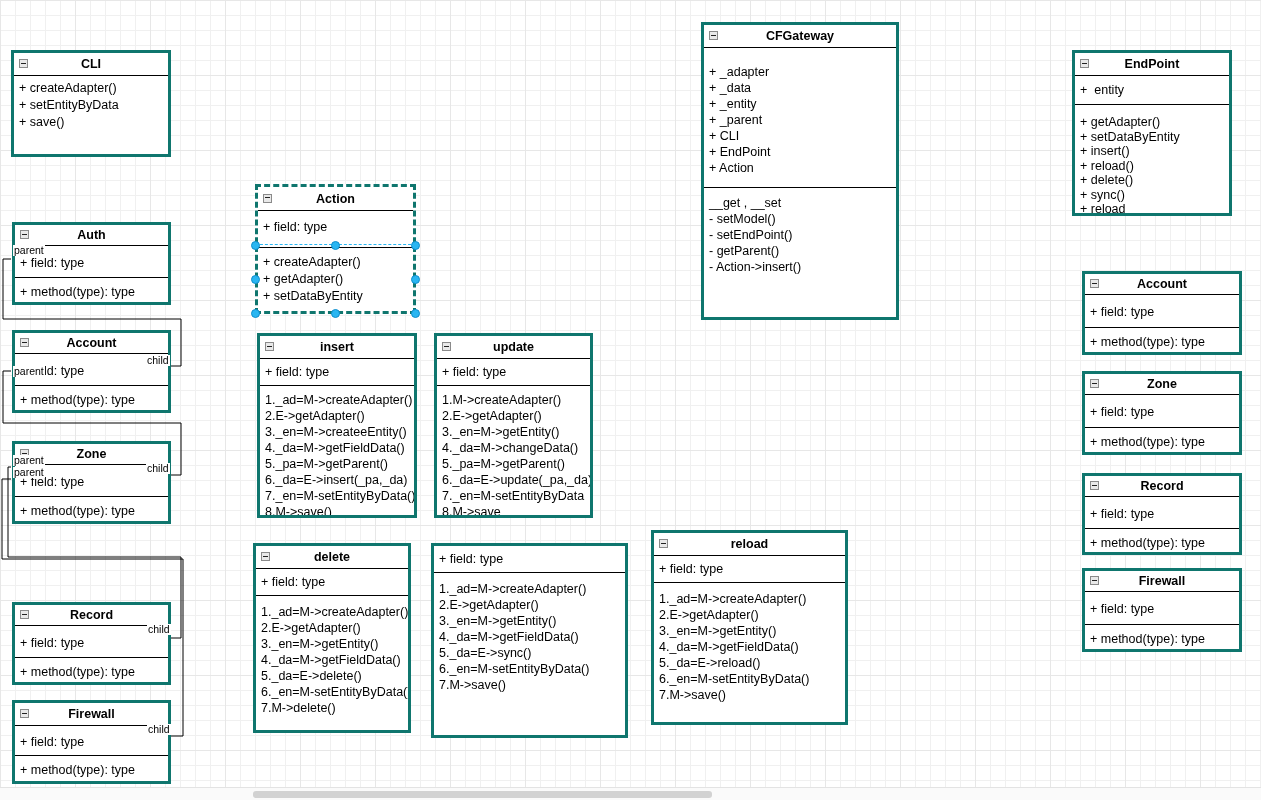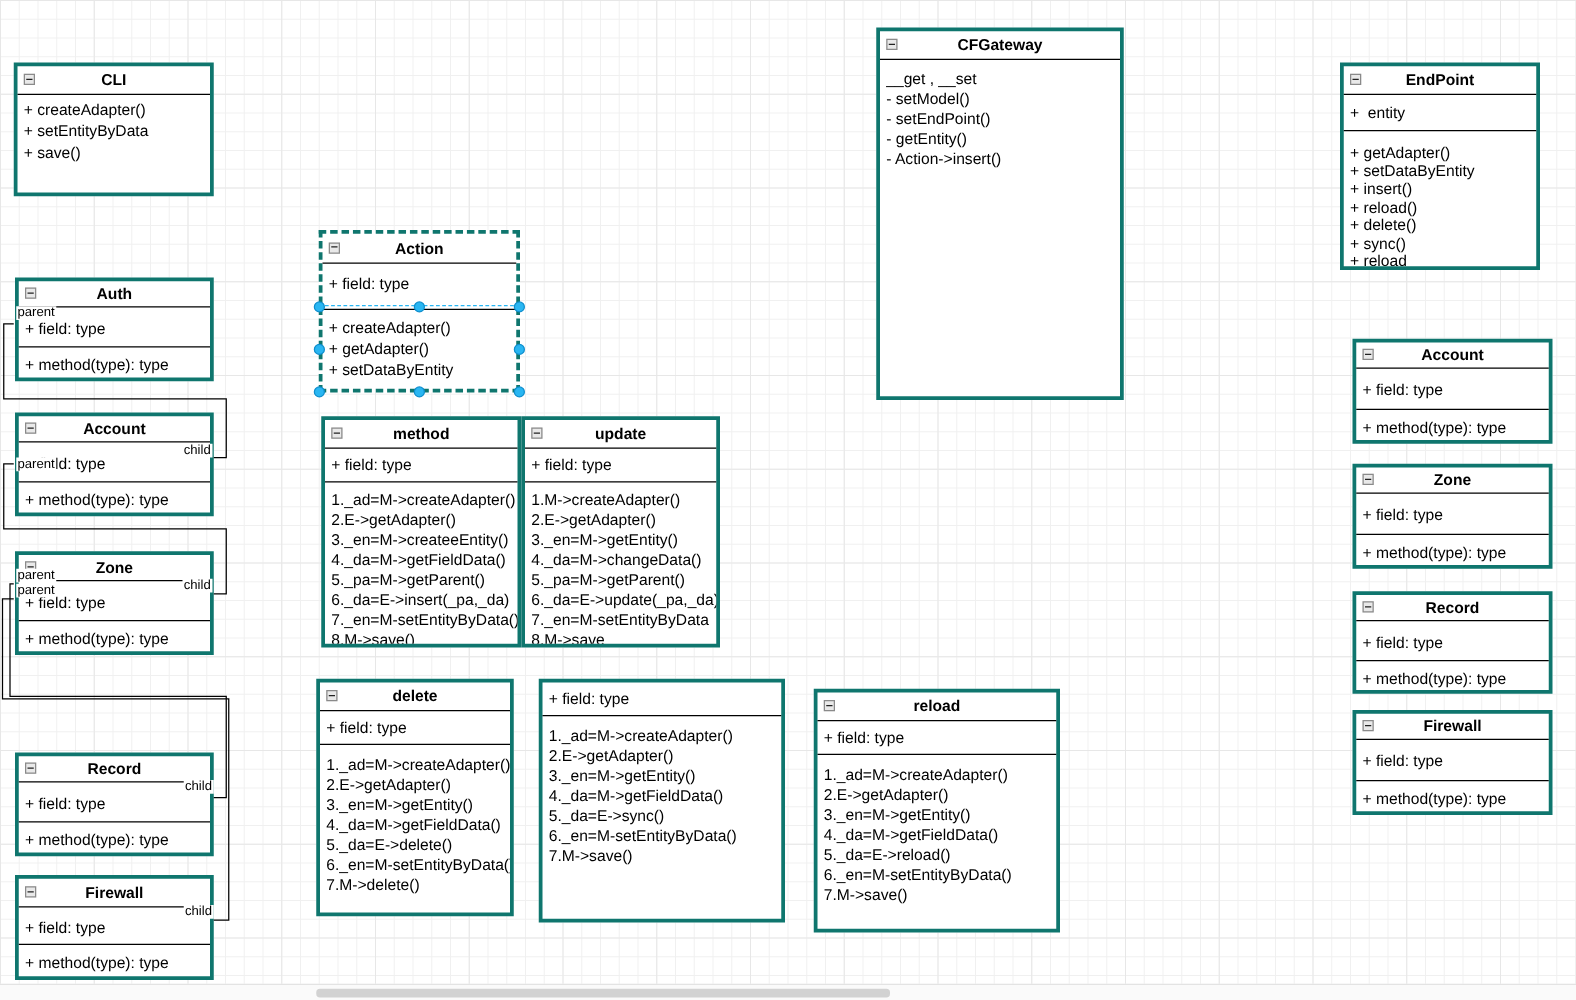--- a/index.html
+++ b/index.html
@@ -152,38 +152,38 @@
   <div class="sect methods" style="padding-top:6px;line-height:17px">
       <div>+ createAdapter()</div>
       <div>+ getAdapter()</div>
       <div>+ setDataByEntity</div>
     </div>
 </div>
 
 <div class="uml" style="left:257px;top:333px;width:160px;height:185px">
   <div class="title" style="height:23px">
     <span class="collapse"></span>
-    <span>method</span>
+    <span>insert</span>
   </div>
   <div class="sect attrs" style="height:27px;padding-top:5px">
       <div>+ field: type</div>
     </div>
   <div class="sect methods" style="padding-top:6px">
       <div>1._ad=M-&gt;createAdapter()</div>
       <div>2.E-&gt;getAdapter()</div>
       <div>3._en=M-&gt;createeEntity()</div>
       <div>4._da=M-&gt;getFieldData()</div>
       <div>5._pa=M-&gt;getParent()</div>
       <div>6._da=E-&gt;insert(_pa,_da)</div>
       <div>7._en=M-setEntityByData()</div>
       <div>8.M-&gt;save()</div>
     </div>
 </div>
 
-<div class="uml" style="left:417px;top:333px;width:159px;height:185px">
+<div class="uml" style="left:434px;top:333px;width:159px;height:185px">
   <div class="title" style="height:23px">
     <span class="collapse"></span>
     <span>update</span>
   </div>
   <div class="sect attrs" style="height:27px;padding-top:5px">
       <div>+ field: type</div>
     </div>
   <div class="sect methods" style="padding-top:6px">
       <div>1.M-&gt;createAdapter()</div>
       <div>2.E-&gt;getAdapter()</div>
@@ -223,21 +223,21 @@
       <div>1._ad=M-&gt;createAdapter()</div>
       <div>2.E-&gt;getAdapter()</div>
       <div>3._en=M-&gt;getEntity()</div>
       <div>4._da=M-&gt;getFieldData()</div>
       <div>5._da=E-&gt;sync()</div>
       <div>6._en=M-setEntityByData()</div>
       <div>7.M-&gt;save()</div>
     </div>
 </div>
 
-<div class="uml" style="left:651px;top:551px;width:197px;height:195px">
+<div class="uml" style="left:651px;top:530px;width:197px;height:195px">
   <div class="title" style="height:23px">
     <span class="collapse"></span>
     <span>reload</span>
   </div>
   <div class="sect attrs" style="height:27px;padding-top:5px">
       <div>+ field: type</div>
     </div>
   <div class="sect methods" style="padding-top:8px">
       <div>1._ad=M-&gt;createAdapter()</div>
       <div>2.E-&gt;getAdapter()</div>
@@ -247,25 +247,34 @@
       <div>6._en=M-setEntityByData()</div>
       <div>7.M-&gt;save()</div>
     </div>
 </div>
 
 <div class="uml" style="left:701px;top:22px;width:198px;height:298px">
   <div class="title" style="height:23px">
     <span class="collapse"></span>
     <span>CFGateway</span>
   </div>
+  <div class="sect attrs" style="height:140px;padding-top:16px">
+      <div>+ _adapter</div>
+      <div>+ _data</div>
+      <div>+ _entity</div>
+      <div>+ _parent</div>
+      <div>+ CLI</div>
+      <div>+ EndPoint</div>
+      <div>+ Action</div>
+    </div>
   <div class="sect methods" style="padding-top:7px">
       <div>__get , __set</div>
       <div>- setModel()</div>
       <div>- setEndPoint()</div>
-      <div>- getEntity()</div>
+      <div>- getParent()</div>
       <div>- Action-&gt;insert()</div>
     </div>
 </div>
 
 <div class="uml" style="left:1072px;top:50px;width:160px;height:166px">
   <div class="title" style="height:23px">
     <span class="collapse"></span>
     <span>EndPoint</span>
   </div>
   <div class="sect attrs" style="height:29px;padding-top:6px">

